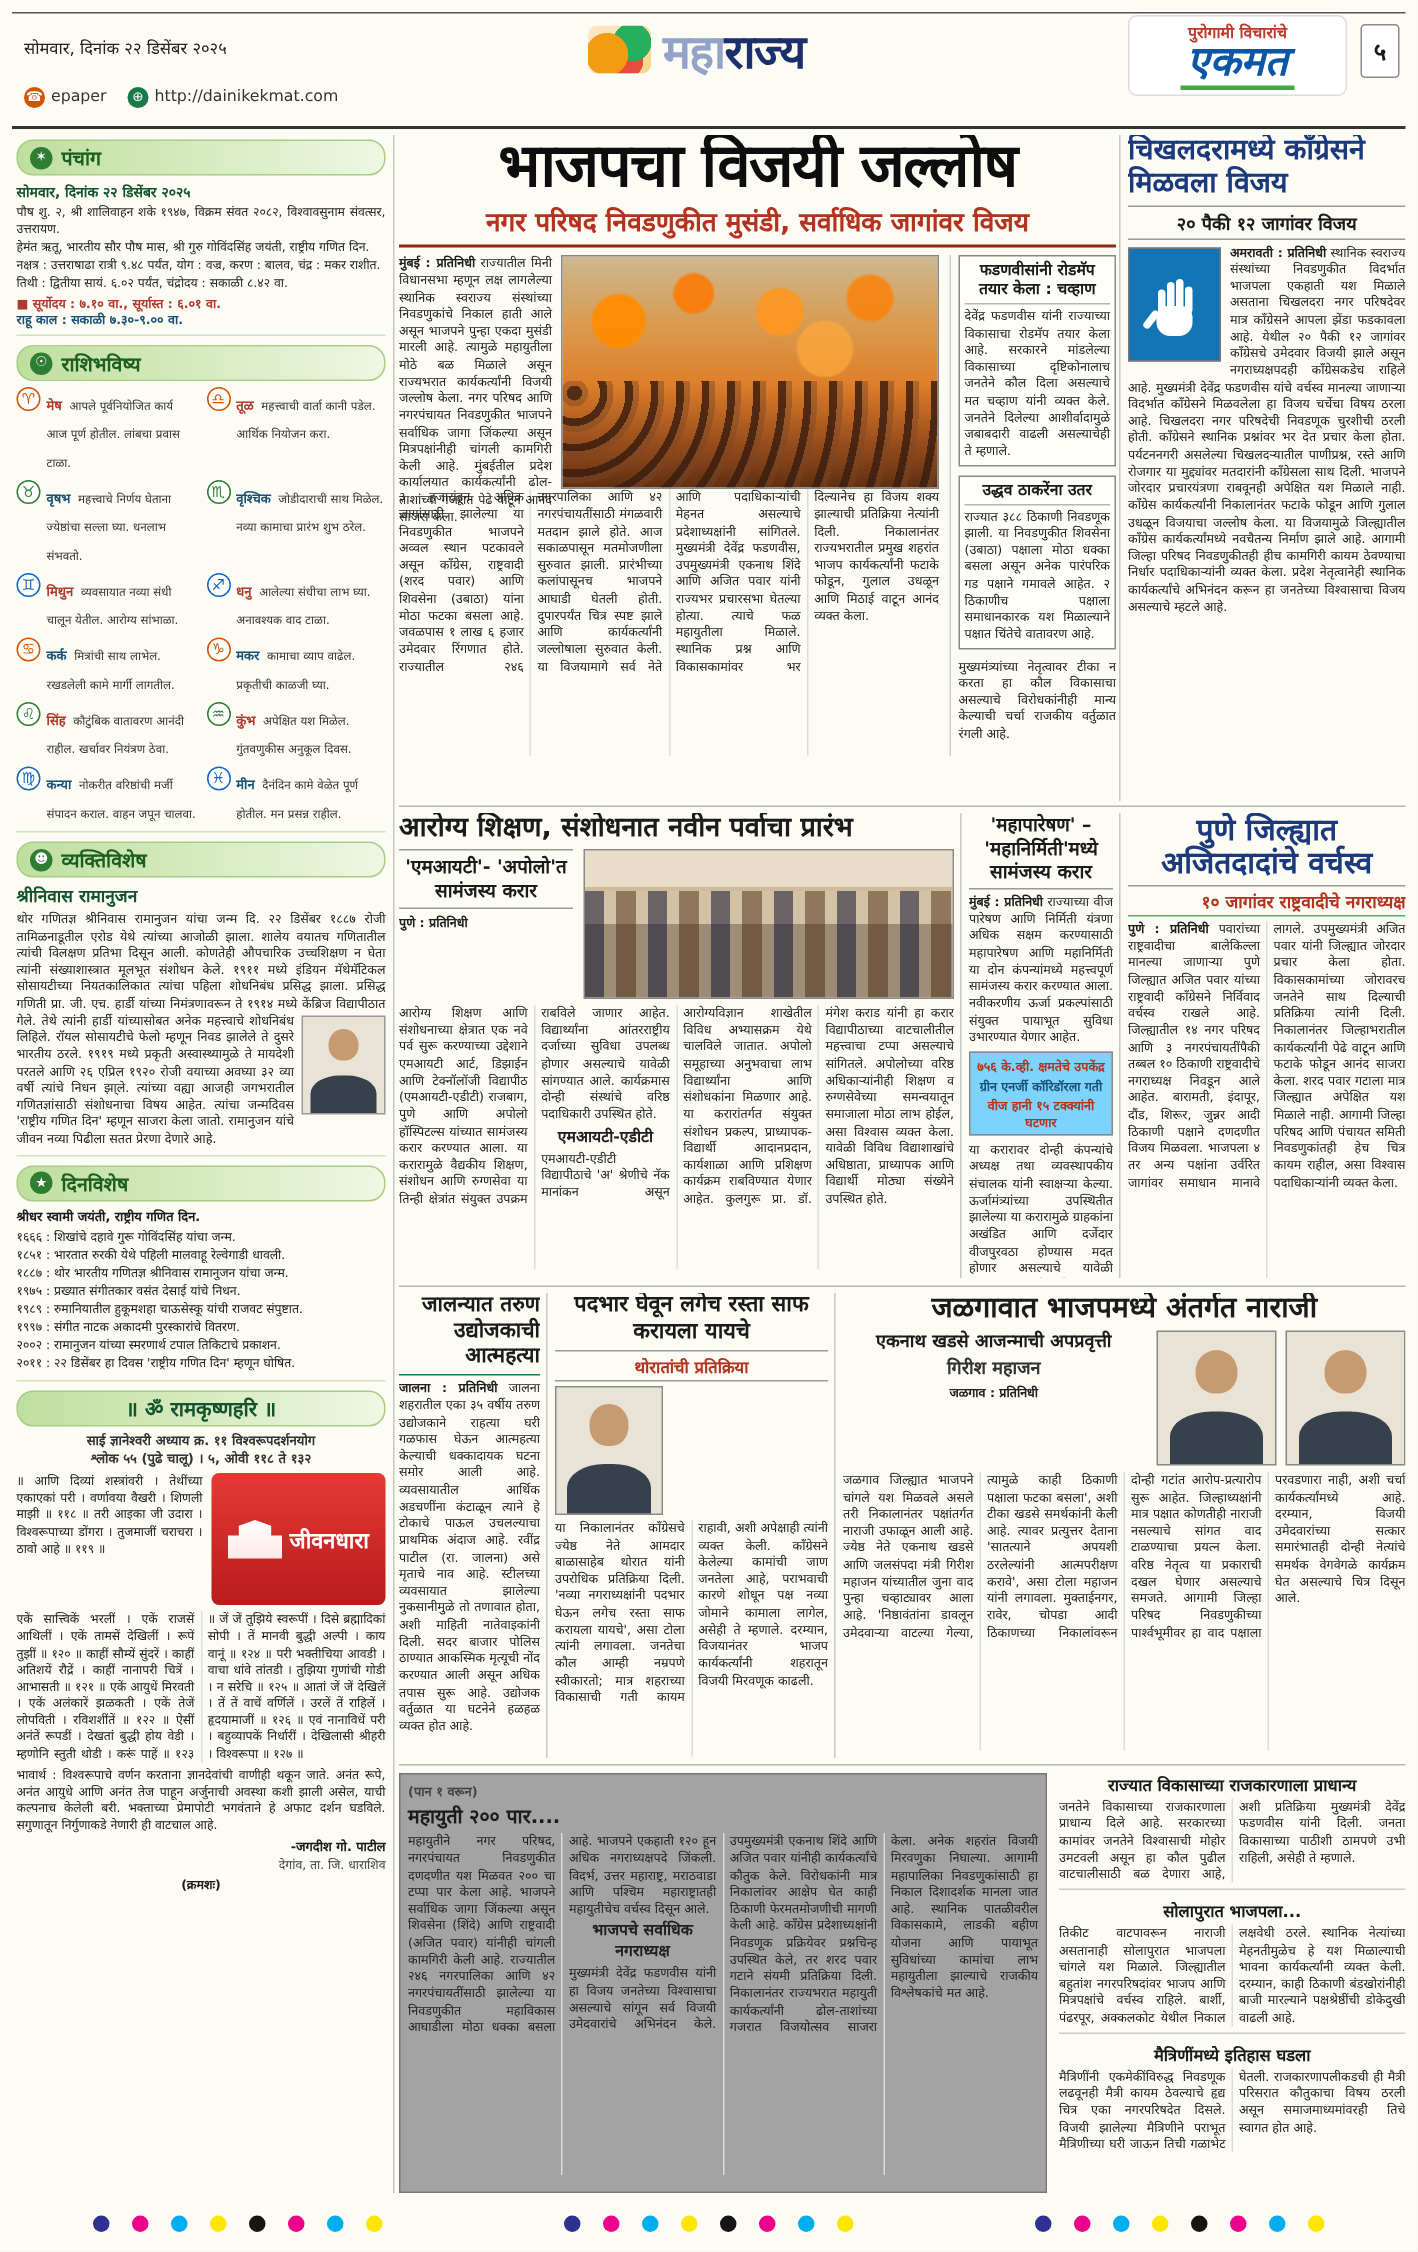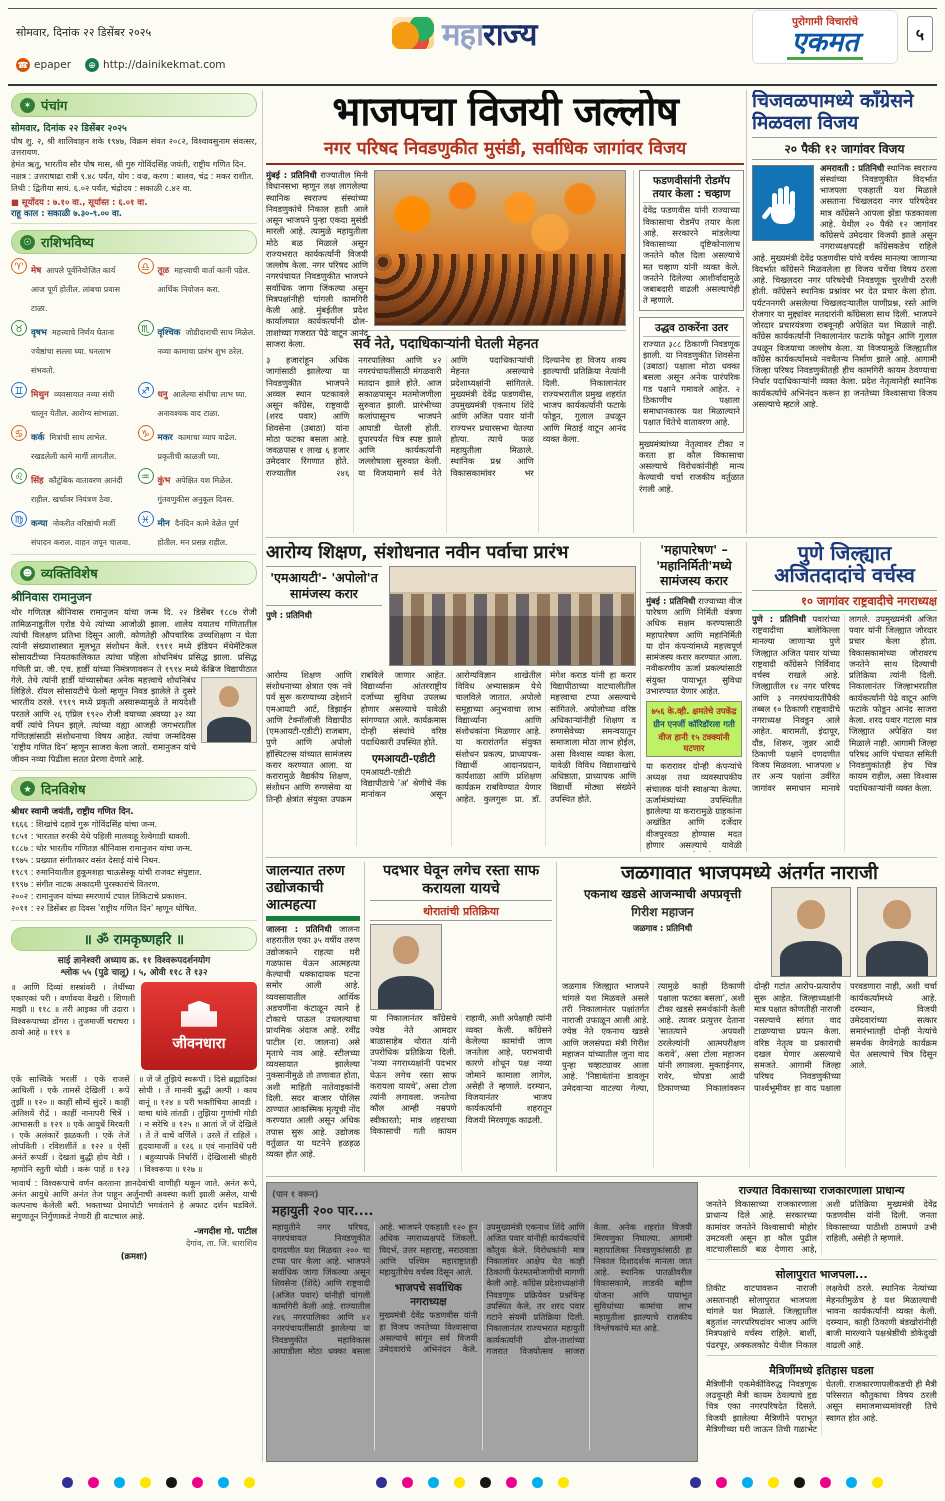--- a/index.html
+++ b/index.html
@@ -61,21 +61,21 @@
   .portrait::before{content:"";position:absolute;top:13%;left:32%;width:36%;height:33%;background:#c79b72;border-radius:50% 50% 46% 46%}
   .portrait::after{content:"";position:absolute;bottom:-2px;left:10%;width:80%;height:42%;background:#37404d;border-radius:45% 45% 0 0}
   .d-intro{font-weight:700;font-size:8.6px;margin-bottom:2px}
   .di{font-size:8.2px;line-height:1.35;text-align:justify;margin-bottom:1px}
   .ram-hdr{text-align:center;font-weight:800;font-size:13.5px;color:#14532d;background:linear-gradient(90deg,#bfdf9e,#eef7e2);
            border:1px solid #a8cd85;border-radius:11px;padding:2px 4px;margin:3px 0 3px}
   .ram-sub{text-align:center;font-weight:700;font-size:8.8px;color:#333}
   .ram-row{display:flex;gap:6px;margin:4px 0}
   .ram-pre{flex:1;font-size:8.2px;line-height:1.35;text-align:justify}
   .adbox{flex:none;width:116px;height:88px;background:linear-gradient(180deg,#e53935,#b71c1c);color:#fff;border-radius:5px;
-         display:flex;flex-direction:column;align-items:center;justify-content:center;gap:5px}
+         display:flex;flex-direction:row;align-items:center;justify-content:center;gap:5px}
   .adbox .bld{width:36px;height:26px;background:linear-gradient(#fff,#fbe9e7);
          clip-path:polygon(0 100%,0 40%,20% 40%,20% 15%,50% 0,80% 15%,80% 40%,100% 40%,100% 100%)}
   .adbox .nm{font-weight:800;font-size:14.5px}
   .ram-verse{font-size:8.2px;line-height:1.36;text-align:justify}
   .ram-meaning{font-size:8.2px;line-height:1.36;text-align:justify;margin-top:3px}
   .ram-sign{font-weight:700;font-size:8.6px;text-align:right;margin-top:3px}
   .ram-place{font-size:8.2px;text-align:right;color:#444}
   .ram-more{font-weight:700;font-size:8.4px;text-align:center;margin-top:2px}
   
   .hl-xl{font-size:40px;font-weight:800;line-height:1.05;color:#0d0d0d;text-align:center;letter-spacing:-1px}
@@ -112,26 +112,26 @@
   .ar-hl{font-size:18px;font-weight:800;line-height:1.1;margin-bottom:4px}
   .ar-row{display:flex;gap:7px;margin-bottom:4px}
   .ar-kick{width:116px;flex:none}
   .ar-kick .k{font-weight:800;font-size:12.5px;line-height:1.3;text-align:center;border-top:1px solid #999;border-bottom:1px solid #999;padding:3px 0}
   .photo-group{flex:1;height:100px;position:relative;border:1px solid #888;overflow:hidden;
      background:linear-gradient(180deg,#e8ddc8 0 25%,#cdbb9c 25% 50%,#8d7c65 50% 100%)}
   .photo-group::after{content:"";position:absolute;left:0;right:0;bottom:0;height:72%;background:
      repeating-linear-gradient(90deg,rgba(45,45,70,.62) 0 13px,rgba(235,225,205,.18) 13px 21px,rgba(95,62,40,.55) 21px 34px,rgba(245,235,215,.14) 34px 42px)}
   .inhead{font-weight:800;font-size:10.5px;text-align:center;margin:2px 0}
   .mp-hl{font-size:12.5px;font-weight:800;line-height:1.25;text-align:center;border-bottom:1px solid #999;padding-bottom:3px;margin-bottom:3px}
-  .mp-box{border:1px solid #888;padding:3px;margin:4px 0;background:#bef264}
+  .mp-box{border:1px solid #888;padding:3px;margin:4px 0;background:#7dd3fc}
   .mp-box .l1{color:#b4321e;font-weight:700;font-size:8.4px;text-align:center}
   .mp-box .l2{color:#1a5276;font-weight:700;font-size:8.4px;text-align:center;margin:2px 0}
   .pu-hl{font-size:20px;line-height:1.12;text-align:center;margin-bottom:3px}
   .pu-sub{color:#b4321e;font-weight:800;font-size:11.5px;text-align:right;border-top:1px solid #999;border-bottom:1px solid #22c55e;padding:2px 0;margin-bottom:3px}
-  .jn-hl{font-size:14px;font-weight:800;line-height:1.22;text-align:left;border-bottom:5px solid #15803d;padding-bottom:3px;margin-bottom:3px}
+  .jn-hl{font-size:14px;font-weight:800;line-height:1.22;text-align:right;border-bottom:1px solid #15803d;padding-bottom:3px;margin-bottom:3px}
   .pd-hl{font-size:14.5px;font-weight:800;line-height:1.22;text-align:center}
   .pd-kick{color:#b4321e;font-weight:800;font-size:11px;text-align:center;border-top:1px solid #999;border-bottom:1px solid #999;padding:2px 0;margin:3px 0}
   .pd-row{display:flex;gap:6px;margin-bottom:3px}
   .pd-photo{flex:none;width:72px;height:86px;border:1px solid #888}
   .jg-hl{font-size:19px;font-weight:800;line-height:1.12;text-align:center;margin-bottom:4px}
   .jg-row{display:flex;gap:8px;margin-bottom:4px}
   .jg-kick{flex:1}
   .jg-kick .k1{font-weight:800;font-size:12px;line-height:1.3;text-align:center}
   .jg-kick .k2{font-weight:800;font-size:12px;text-align:center;color:#333}
   .jg-photos{display:flex;gap:6px}
@@ -304,39 +304,38 @@
 
 <div class="blk" style="left:266px;top:90px;width:478px;height:445px">
   <div class="hl-xl">भाजपचा विजयी जल्लोष</div>
   <div class="hl-redsub">नगर परिषद निवडणुकीत मुसंडी, सर्वाधिक जागांवर विजय</div>
   <div class="lead-row">
     <div class="lead-left">
       <div class="lead-left-top">
         <div class="lead-b1 bt"><b class="byl">मुंबई : प्रतिनिधी</b> <span>राज्यातील मिनी विधानसभा म्हणून लक्ष लागलेल्या स्थानिक स्वराज्य संस्थांच्या निवडणुकांचे निकाल हाती आले असून भाजपने पुन्हा एकदा मुसंडी मारली आहे. त्यामुळे महायुतीला मोठे बळ मिळाले असून राज्यभरात कार्यकर्त्यांनी विजयी जल्लोष केला. नगर परिषद आणि नगरपंचायत निवडणुकीत भाजपने सर्वाधिक जागा जिंकल्या असून मित्रपक्षांनीही चांगली कामगिरी केली आहे. मुंबईतील प्रदेश कार्यालयात कार्यकर्त्यांनी ढोल-ताशांच्या गजरात पेढे वाटून आनंद साजरा केला.</span></div>
         <div class="photo-crowd"></div>
       </div>
-      <div class="lead-sub2">सर्व नेते, पदाधिकाऱ्यांनी घेतली मेहनत</div>
       <div class="bt c4" style="height:178px">३ हजारांहून अधिक जागांसाठी झालेल्या या निवडणुकीत भाजपने अव्वल स्थान पटकावले असून काँग्रेस, राष्ट्रवादी (शरद पवार) आणि शिवसेना (उबाठा) यांना मोठा फटका बसला आहे. जवळपास १ लाख ६ हजार उमेदवार रिंगणात होते. राज्यातील २४६ नगरपालिका आणि ४२ नगरपंचायतींसाठी मंगळवारी मतदान झाले होते. आज सकाळपासून मतमोजणीला सुरुवात झाली. प्रारंभीच्या कलांपासूनच भाजपने आघाडी घेतली होती. दुपारपर्यंत चित्र स्पष्ट झाले आणि कार्यकर्त्यांनी जल्लोषाला सुरुवात केली. या विजयामागे सर्व नेते आणि पदाधिकाऱ्यांची मेहनत असल्याचे प्रदेशाध्यक्षांनी सांगितले. मुख्यमंत्री देवेंद्र फडणवीस, उपमुख्यमंत्री एकनाथ शिंदे आणि अजित पवार यांनी राज्यभर प्रचारसभा घेतल्या होत्या. त्याचे फळ महायुतीला मिळाले. स्थानिक प्रश्न आणि विकासकामांवर भर दिल्यानेच हा विजय शक्य झाल्याची प्रतिक्रिया नेत्यांनी दिली. निकालानंतर राज्यभरातील प्रमुख शहरांत भाजप कार्यकर्त्यांनी फटाके फोडून, गुलाल उधळून आणि मिठाई वाटून आनंद व्यक्त केला.</div>
     </div>
     <div class="lead-rail">
       <div class="rail-box">
         <div class="bt1">फडणवीसांनी रोडमॅप तयार केला : चव्हाण</div>
         <div class="bt">देवेंद्र फडणवीस यांनी राज्याच्या विकासाचा रोडमॅप तयार केला आहे. सरकारने मांडलेल्या विकासाच्या दृष्टिकोनालाच जनतेने कौल दिला असल्याचे मत चव्हाण यांनी व्यक्त केले. जनतेने दिलेल्या आशीर्वादामुळे जबाबदारी वाढली असल्याचेही ते म्हणाले.</div>
       </div>
       <div class="rail-box">
         <div class="bt1">उद्धव ठाकरेंना उतर</div>
         <div class="bt">राज्यात ३८८ ठिकाणी निवडणूक झाली. या निवडणुकीत शिवसेना (उबाठा) पक्षाला मोठा धक्का बसला असून अनेक पारंपरिक गड पक्षाने गमावले आहेत. २ ठिकाणीच पक्षाला समाधानकारक यश मिळाल्याने पक्षात चिंतेचे वातावरण आहे.</div>
       </div>
       <div class="bt">मुख्यमंत्र्यांच्या नेतृत्वावर टीका न करता हा कौल विकासाचा असल्याचे विरोधकांनीही मान्य केल्याची चर्चा राजकीय वर्तुळात रंगली आहे.</div>
     </div>
   </div>
 </div>
 
 <div class="blk" style="left:752px;top:90px;width:185px;height:445px">
-  <div class="ch-hl hl-blue">चिजवळपामध्ये काँग्रेसने मिळवला विजय</div>
+  <div class="ch-hl hl-blue">चिखलदरामध्ये काँग्रेसने मिळवला विजय</div>
   <div class="ch-sub">२० पैकी १२ जागांवर विजय</div>
   <div class="bt">
     <span class="congress">
       <span class="hand">
           <span class="f f1"></span>
           <span class="f f2"></span>
           <span class="f f3"></span>
           <span class="f f4"></span>
           <span class="th"></span>
           <span class="palm"></span>

